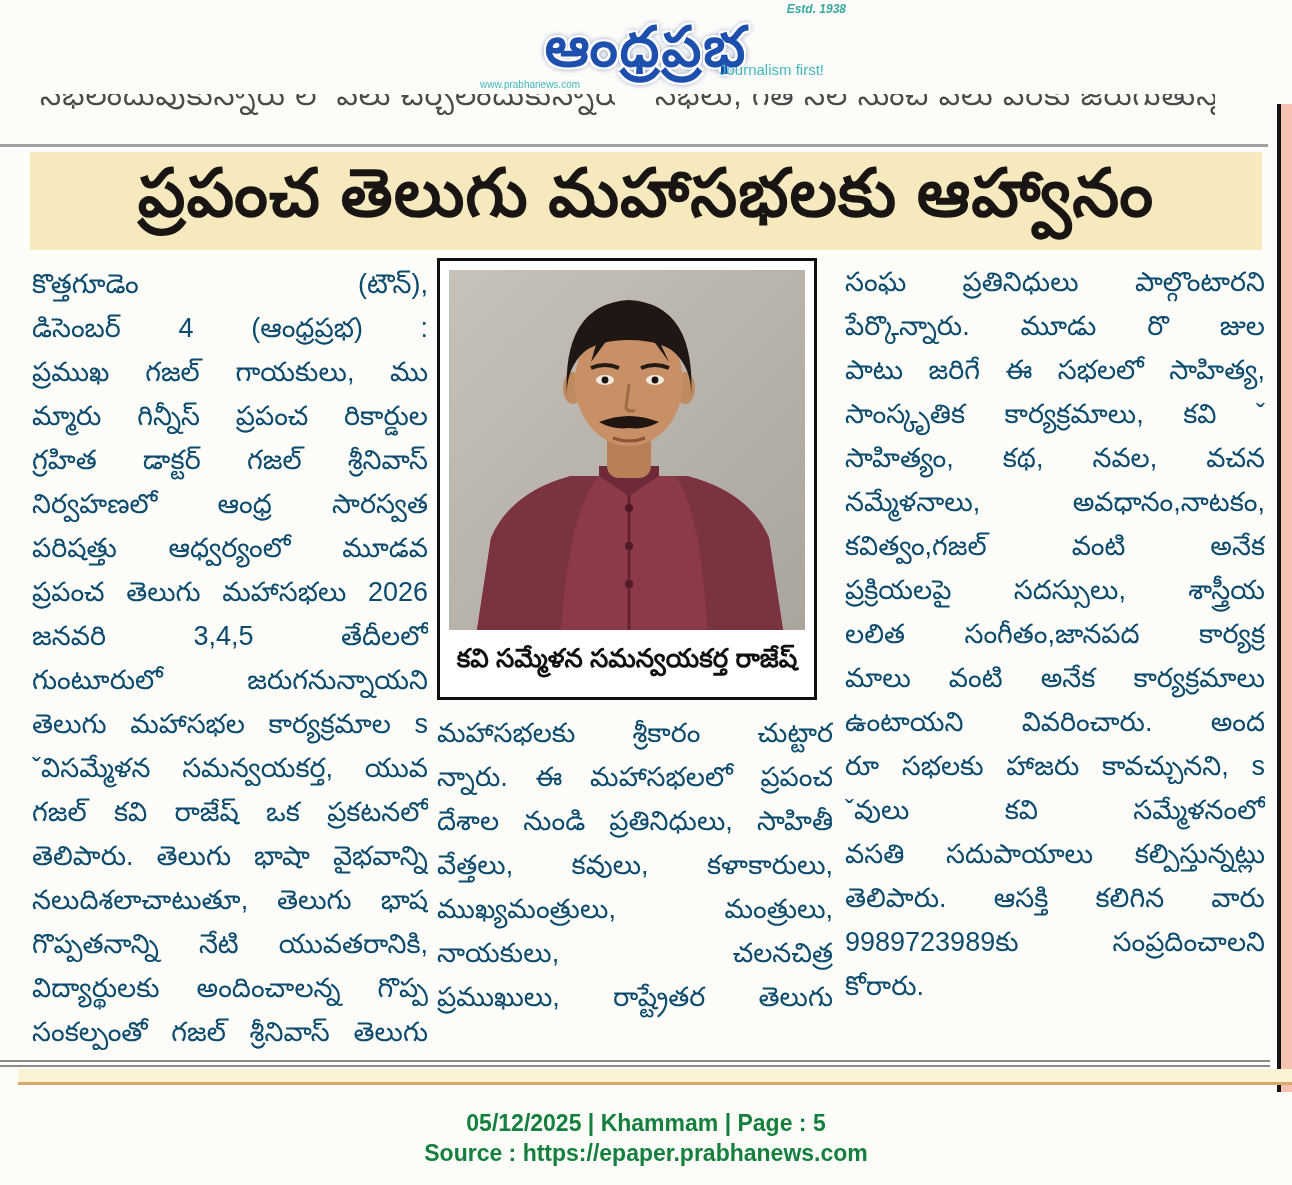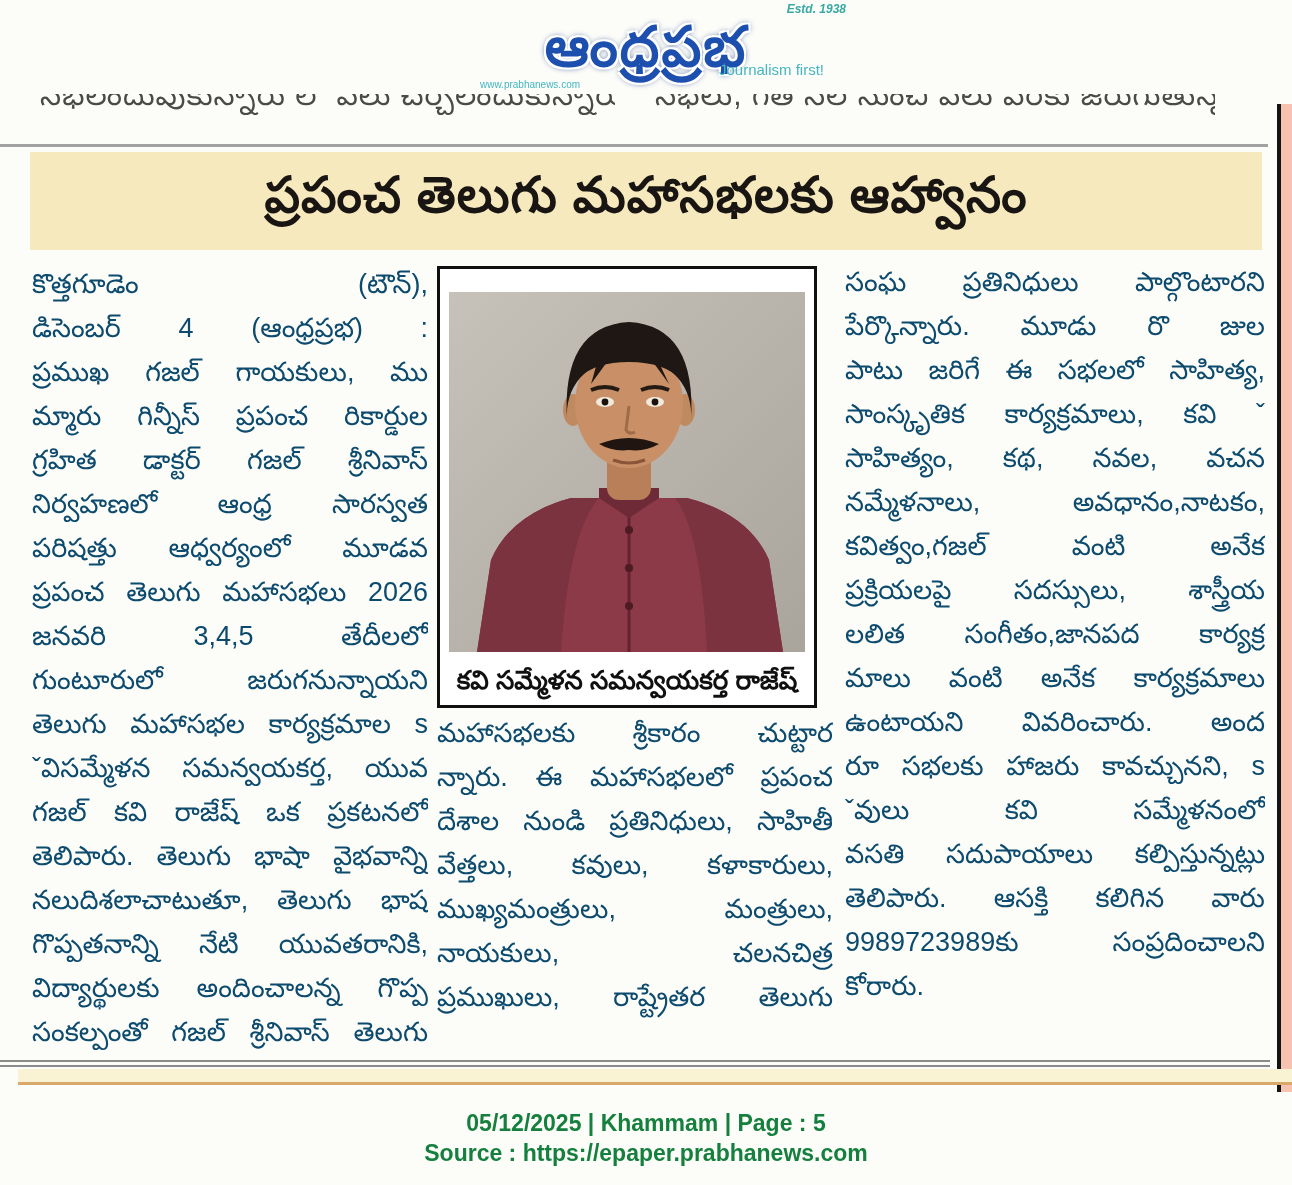--- a/index.html
+++ b/index.html
@@ -35,36 +35,36 @@
   .edge-strip{
     position:absolute;top:104px;right:0;width:11px;height:988px;
     background:#f6c3b0;border-left:4px solid #141414;
   }
   
   .headline{
     position:absolute;top:152px;left:30px;width:1232px;height:98px;
     background:#f6e9bd;display:flex;align-items:center;justify-content:center;
   }
   .headline-text{
-    font-size:50px;font-weight:bold;color:#181512;white-space:nowrap;letter-spacing:1px;
+    font-size:67px;font-weight:bold;color:#181512;white-space:nowrap;letter-spacing:1px;
   }
   
   .col{position:absolute;font-size:27px;line-height:44px;color:#0c4a6e;}
   .col1{left:32px;top:262px;width:396px;}
   .col2{left:437px;top:712px;width:396px;line-height:43px;}
   .col3{left:845px;top:260px;width:420px;}
   .tl{text-align:justify;text-align-last:justify;height:44px;overflow:hidden;white-space:nowrap;display:flex;justify-content:space-between;}
   .tl.short{justify-content:flex-start;text-align-last:left;}
   .tl span{display:inline-block;}
   
   .w{display:inline-block;}
   
   .photo-box{
     position:absolute;left:437px;top:258px;width:380px;height:442px;
-    background:#fff;border:3px solid #101010;box-sizing:border-box;padding:23px 9px 0 9px;margin-top:8px;
+    background:#fff;border:3px solid #101010;box-sizing:border-box;padding:9px 9px 0 9px;
   }
   .photo{width:100%;height:360px;background:#b7b3aa;overflow:hidden;}
   .caption{
     height:62px;display:flex;align-items:center;justify-content:center;
     font-size:26px;font-weight:bold;color:#101010;white-space:nowrap;
   }
   
   .double-rule{
     position:absolute;top:1060px;left:0;width:1270px;height:7px;
     border-top:2px solid #8b8b8b;border-bottom:2px solid #8b8b8b;box-sizing:border-box;

